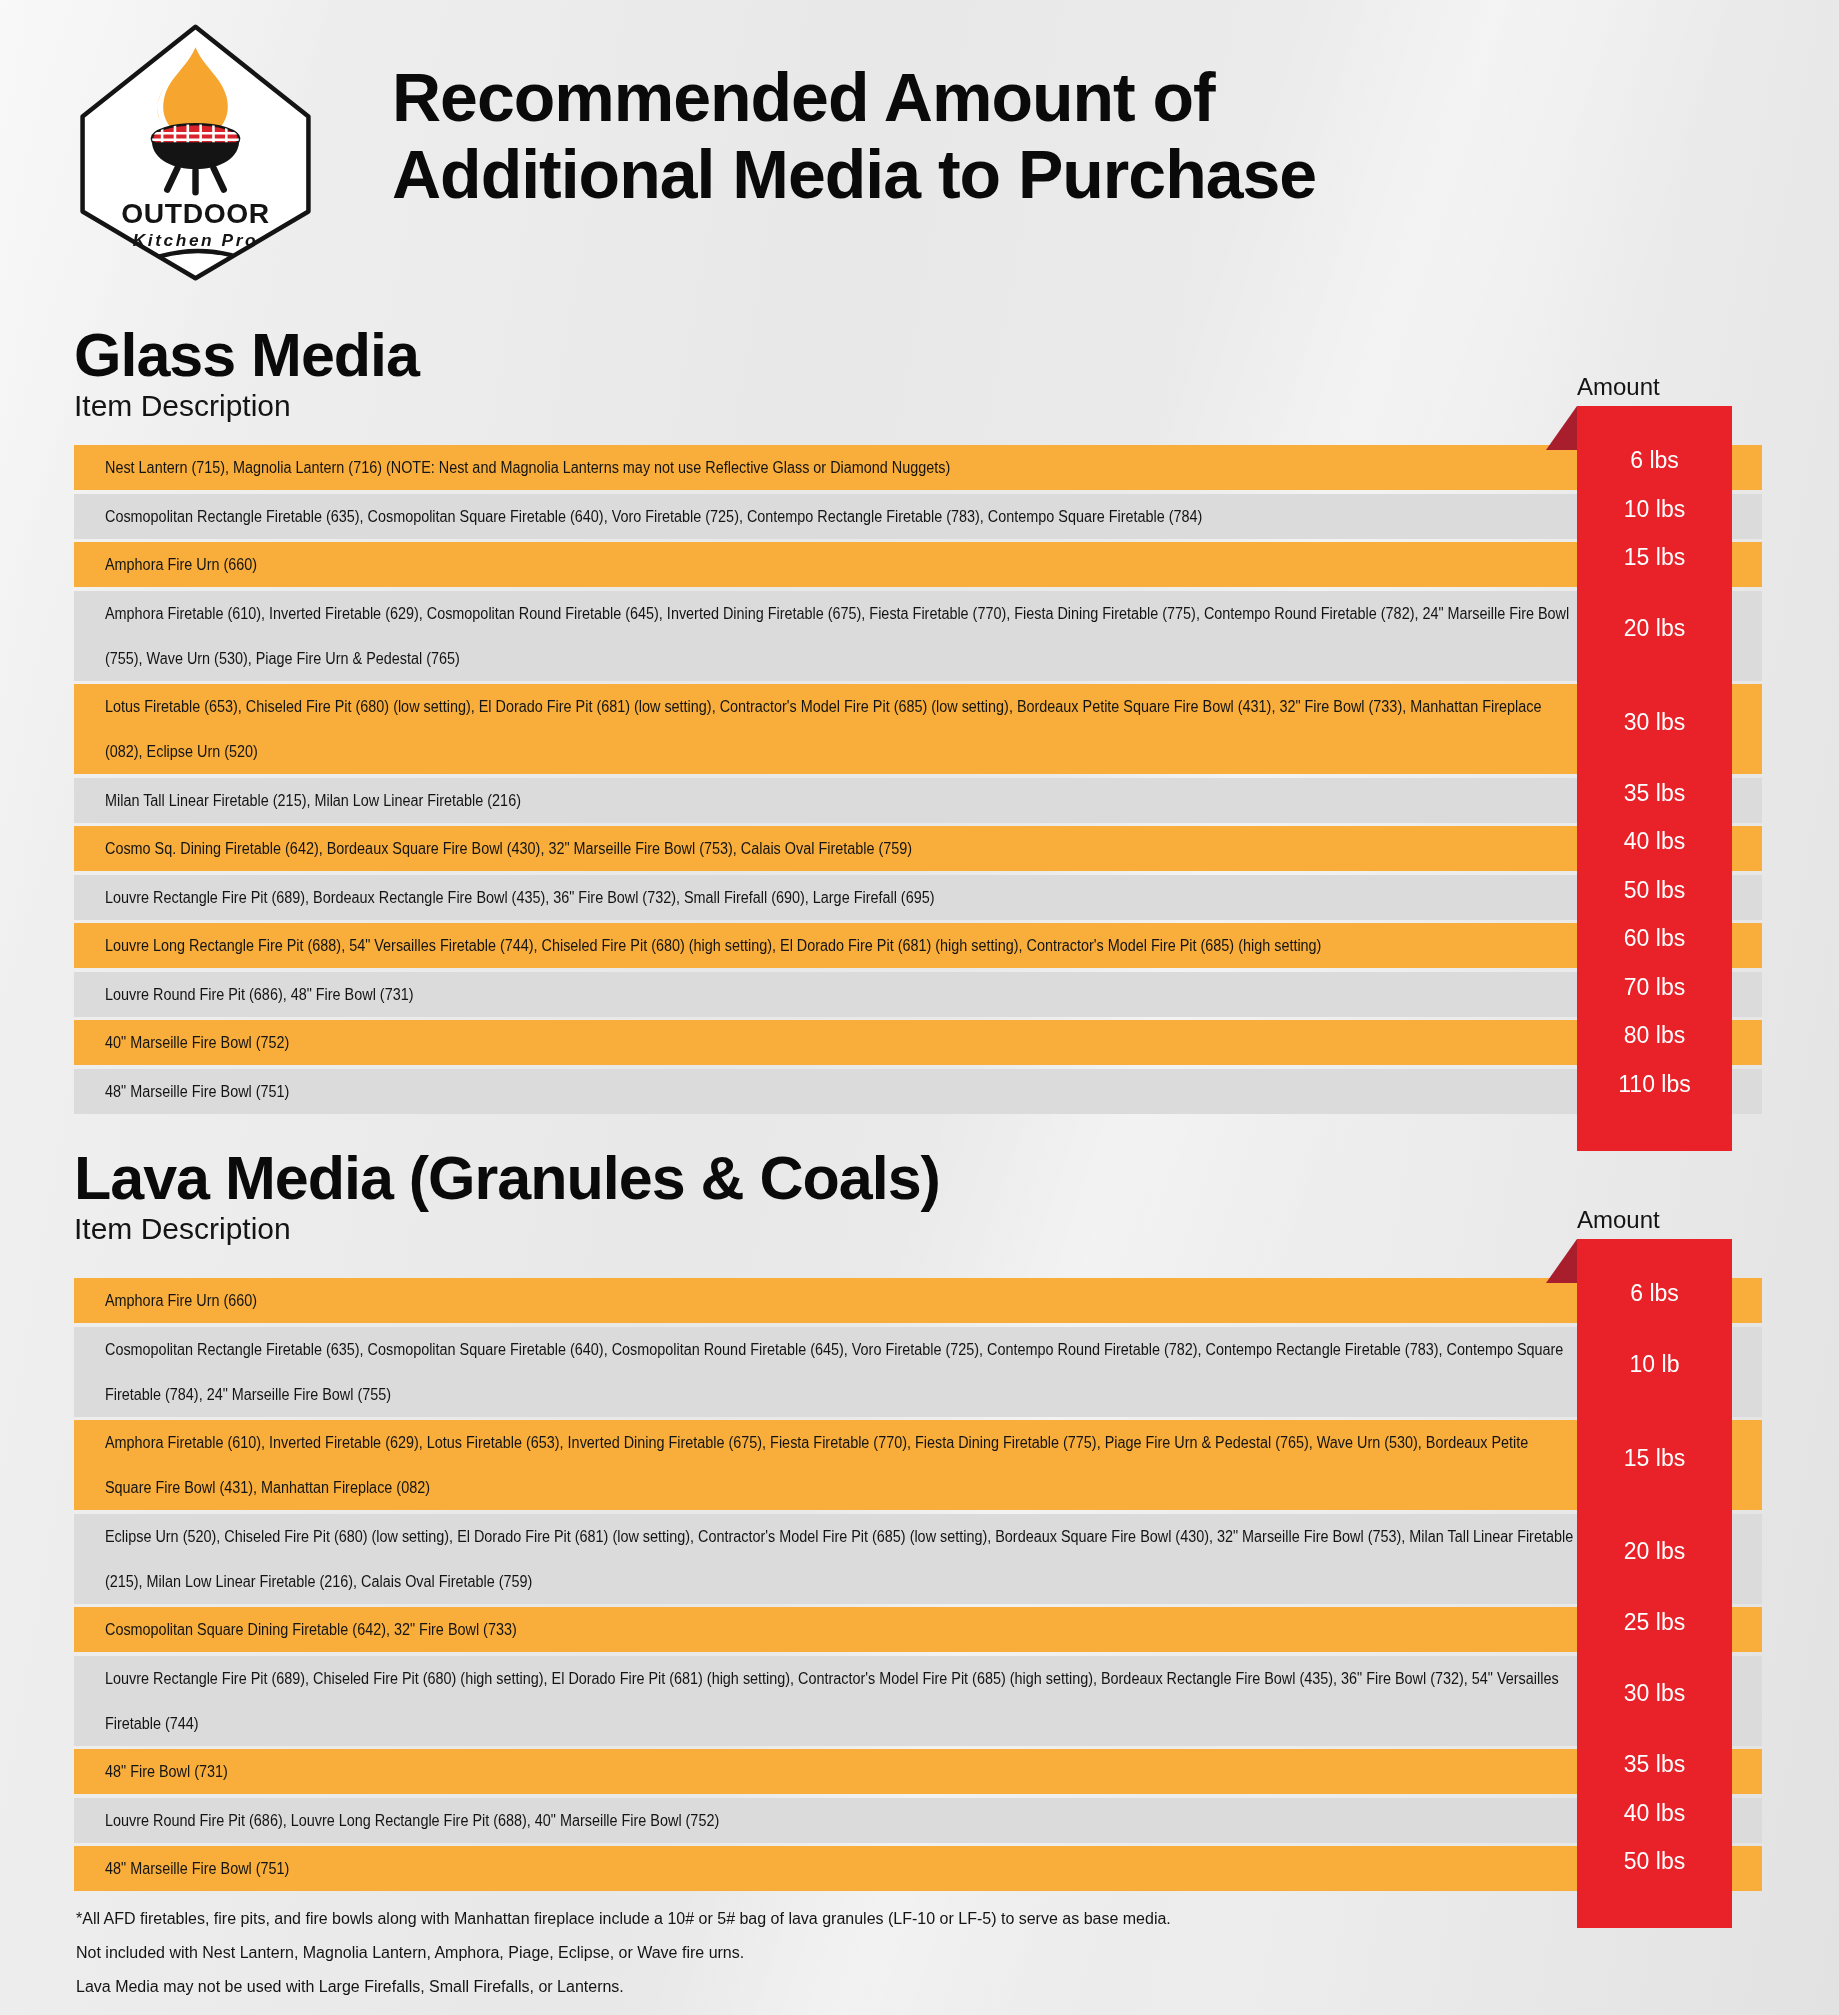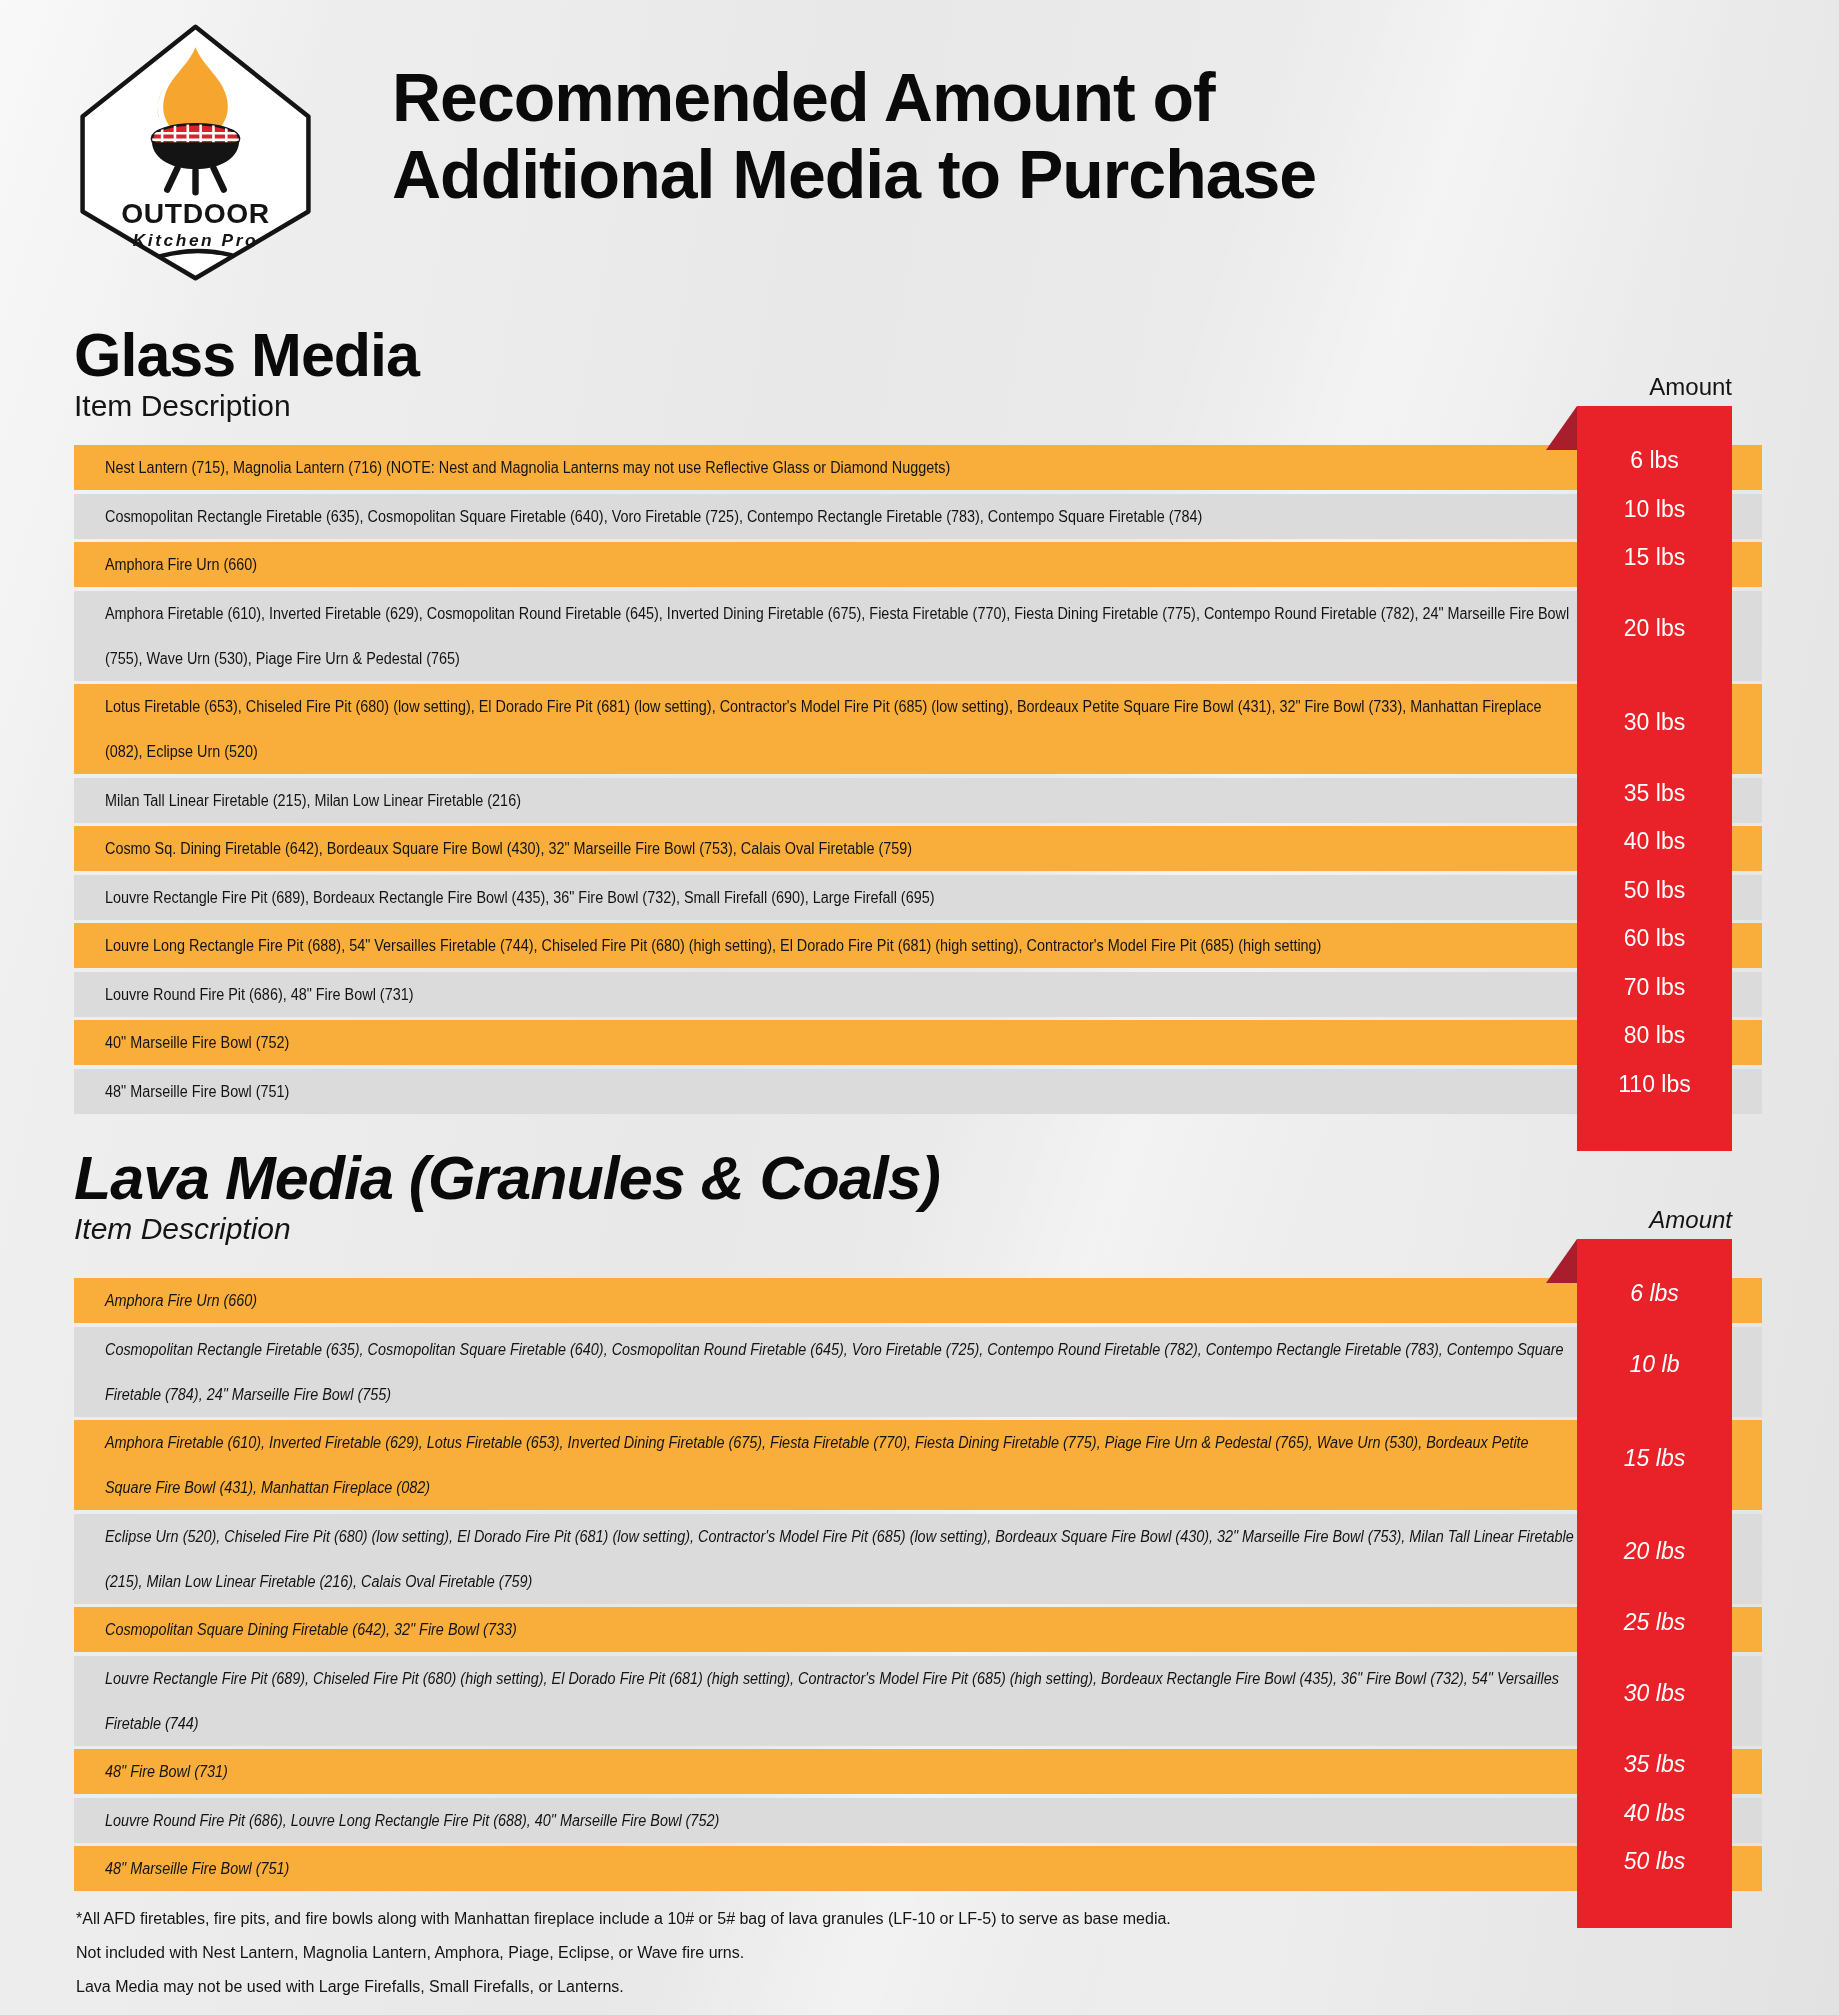--- a/index.html
+++ b/index.html
@@ -27,29 +27,29 @@
   .logo{position:absolute;left:80px;top:24px;width:231px;height:257px;}
   .logo svg{width:100%;height:100%;}
   .logo text{font-family:"Liberation Sans","DejaVu Sans",sans-serif;}
   .page-title{
     position:absolute;left:392px;top:59px;margin:0;
     font-size:68px;font-weight:700;line-height:77px;letter-spacing:-1px;color:#0A0A0A;
   }
   .page-title span{display:block;}
   .section{position:absolute;left:74px;width:1688px;}
   .section--glass{top:322px;}
-  .section--lava{top:1145px;font-style:italic;}
+  .section--lava{top:1145px;}
   .section-title{margin:0;font-size:61px;font-weight:700;line-height:66px;letter-spacing:-1px;color:#0A0A0A;}
   .item-desc-label{font-size:30px;line-height:29px;margin-top:3px;}
   .rows-wrap{position:relative;}
   .section--glass .rows-wrap{margin-top:25px;}
   .section--lava .rows-wrap{margin-top:35px;}
   .amount-header{
     position:absolute;top:-74px;left:1503px;width:155px;height:32px;
-    text-align:right;font-size:24px;line-height:32px;z-index:3;
+    text-align:left;font-size:24px;line-height:32px;z-index:3;
   }
   .amount-banner{
     position:absolute;top:-39px;bottom:-37px;left:1503px;width:155px;
     background:var(--banner-red);z-index:1;
   }
   .banner-fold{
     position:absolute;top:-39px;left:1472px;width:31px;height:44px;
     background:var(--banner-fold-red);
     clip-path:polygon(100% 0,100% 100%,0 100%);z-index:1;
   }

